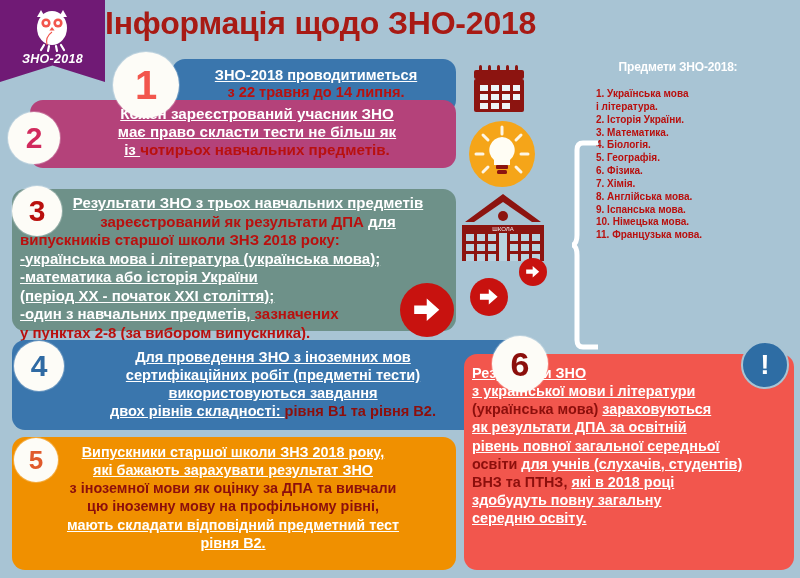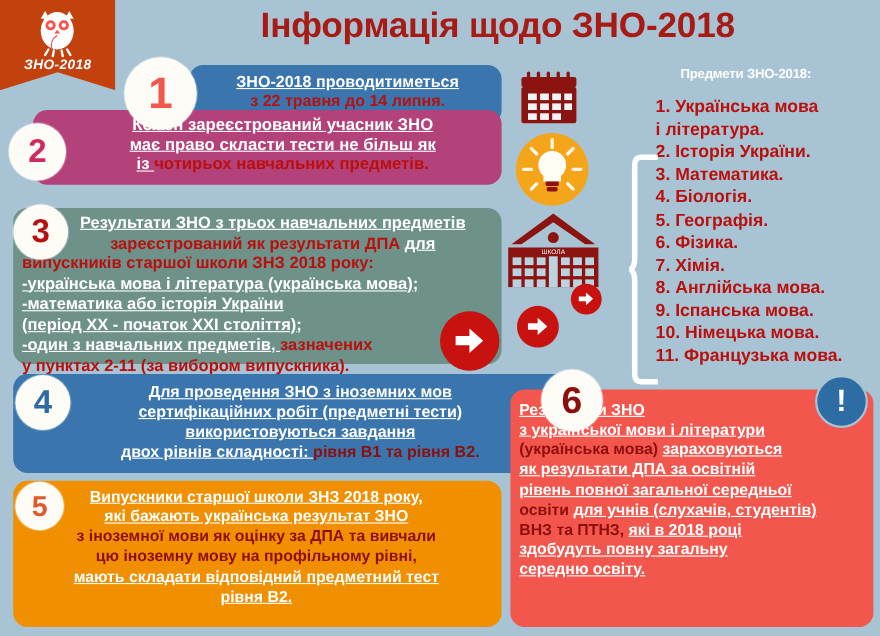--- a/index.html
+++ b/index.html
@@ -7,35 +7,35 @@
     width:800px;height:578px;
     background:#a8c4d4;
     font-family:"Liberation Sans","DejaVu Sans",sans-serif;
     overflow:hidden;position:relative;
   }
   #page{position:relative;width:800px;height:578px;background:#a8c4d4;overflow:hidden;}
 
   
   .logo-banner{
     position:absolute;left:0;top:0;width:105px;height:82px;
-    background:#c2410c;
+    background:#701a75;
     clip-path:polygon(0 0,100% 0,100% 100%,50% 80%,0 100%);
     z-index:6;
   }
   .logo-owl{position:absolute;left:28px;top:8px;width:48px;height:46px;}
   .logo-text{
     position:absolute;left:0;top:52px;width:105px;text-align:center;
     color:#fff;font-size:12.5px;font-weight:bold;font-style:italic;
     letter-spacing:.3px;
   }
 
   
   .title{
     position:absolute;left:105px;top:0px;width:695px;height:46px;
-    line-height:46px;text-align:center;
+    line-height:46px;
     color:#a81a14;font-size:32px;font-weight:bold;
     letter-spacing:-.2px;white-space:nowrap;
   }
 
   
   .blk{position:absolute;border-radius:13px;box-sizing:border-box;}
   .blk .body{
     color:#ffffff;font-weight:bold;line-height:1.18;
   }
   .num{
@@ -86,21 +86,21 @@
   }
 
   
   #subj-title{
     position:absolute;left:556px;top:60px;width:244px;
     color:#ffffff;font-size:12px;font-weight:bold;text-align:center;
     letter-spacing:-.2px;white-space:nowrap;
   }
   #subj-list{
     position:absolute;left:596px;top:88px;width:204px;
-    color:#b9100e;font-size:16px;font-weight:bold;line-height:1.285;
+    color:#b9100e;font-size:10px;font-weight:bold;line-height:1.285;
   }
   #subj-list .li{white-space:nowrap;}
   #brace{position:absolute;left:572px;top:140px;width:26px;height:210px;z-index:4;}
 
   
   #ic-cal{position:absolute;left:473px;top:62px;width:58px;height:54px;}
   #ic-bulb{position:absolute;left:468px;top:120px;width:68px;height:68px;}
   #ic-school{position:absolute;left:458px;top:192px;width:90px;height:76px;}
   .arrow-c{position:absolute;border-radius:50%;background:#c8120f;
     display:flex;align-items:center;justify-content:center;z-index:3;}
@@ -151,39 +151,39 @@
 
   <div class="blk" id="b3">
     <div class="body" id="b3body">
         <div class="c"><span class="hl-white">Результати ЗНО з трьох навчальних предметів</span></div>
         <div class="c"><span class="hl-red">зареєстрований як результати ДПА </span><span class="hl-white">для</span></div>
         <div><span class="hl-red">випускників старшої школи ЗНЗ 2018 року:</span></div>
         <div><span class="hl-white">-українська мова і література (українська мова);</span></div>
         <div><span class="hl-white">-математика або історія України</span></div>
         <div><span class="hl-white">(період XX - початок XXI століття);</span></div>
         <div><span class="hl-white">-один з навчальних предметів, </span><span class="hl-red">зазначених</span></div>
-        <div><span class="hl-red">у пунктах 2-11 (за вибором випускника).</span></div>
+        <div><span class="hl-red">у пунктах 2-8 (за вибором випускника).</span></div>
       </div>
   </div>
   <div class="num" id="n3">3</div>
 
   <div class="blk" id="b4">
     <div class="body" id="b4body">
         <div><span class="hl-white">Для проведення ЗНО з іноземних мов</span></div>
         <div><span class="hl-white">сертифікаційних робіт (предметні тести)</span></div>
         <div><span class="hl-white">використовуються завдання</span></div>
         <div><span class="hl-white">двох рівнів складності: </span><span class="hl-dred">рівня В1 та рівня В2.</span></div>
       </div>
   </div>
   <div class="num" id="n4">4</div>
 
   <div class="blk" id="b5">
     <div class="body" id="b5body">
         <div><span class="hl-white">Випускники старшої школи ЗНЗ 2018 року,</span></div>
-        <div><span class="hl-white">які бажають українська результат ЗНО</span></div>
+        <div><span class="hl-white">які бажають зарахувати результат ЗНО</span></div>
         <div><span class="hl-dred">з іноземної мови як оцінку за ДПА та вивчали</span></div>
         <div><span class="hl-dred">цю іноземну мову на профільному рівні,</span></div>
         <div><span class="hl-white">мають складати відповідний предметний тест</span></div>
         <div><span class="hl-white">рівня В2.</span></div>
       </div>
   </div>
   <div class="num" id="n5">5</div>
 
   <div class="blk" id="b6">
     <div class="body" id="b6body">

